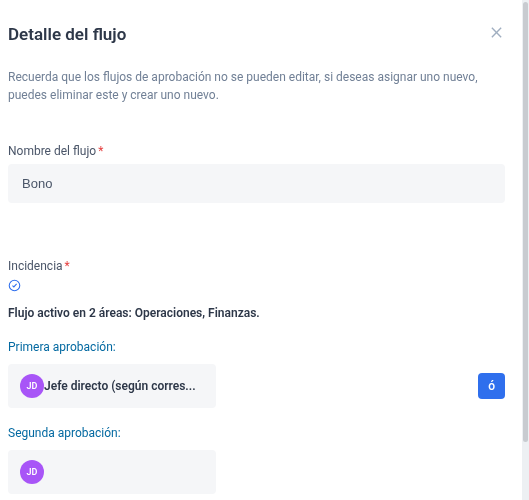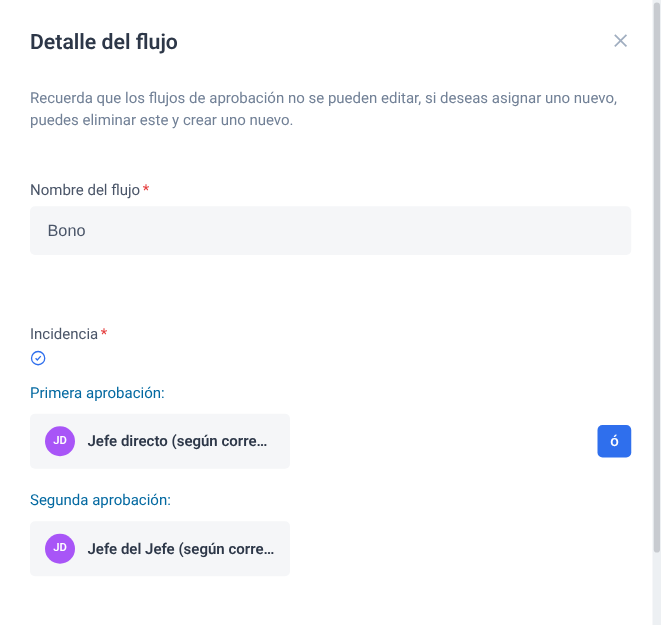--- a/index.html
+++ b/index.html
@@ -5,21 +5,21 @@
     * { box-sizing: border-box; margin: 0; padding: 0; }
     body {
       font-family: -apple-system, BlinkMacSystemFont, "Segoe UI", Roboto, sans-serif;
       background: #fff;
       width: 529px;
       height: 500px;
       overflow: hidden;
       position: relative;
     }
     .modal {
-      padding: 24px 24px 0 24px;
+      padding: 24px 24px 0 8px;
       height: 100%;
       overflow: hidden;
     }
     .modal-header {
       display: flex;
       justify-content: space-between;
       align-items: flex-start;
       margin-bottom: 24px;
     }
     .modal-title {
@@ -86,21 +86,20 @@
     }
     .approval-row {
       display: flex;
       align-items: center;
       gap: 10px;
       margin-bottom: 18px;
     }
     .approver-card {
       display: flex;
       align-items: center;
-      gap: 10px;
       background: #f5f6f8;
       border-radius: 4px;
       padding: 10px 12px;
       width: 208px;
       flex-shrink: 0;
     }
     .approver-card.highlighted {
       background: #fff;
       border: 1px solid #e06a5f;
       padding: 8px 12px;
@@ -199,39 +198,37 @@
     <span>Incidencia</span><span class="required">*</span>
   </label>
 
   <div class="note-row">
     <svg class="note-icon" viewBox="0 0 16 16" fill="none" stroke="#2f6fed" stroke-width="1.3">
       <circle cx="8" cy="8" r="6.5"></circle>
       <path d="M5.5 8.2 L7.2 9.8 L10.6 6"></path>
     </svg>
   </div>
 
+  <p class="active-areas">Flujo activo en 2 áreas: Operaciones, Finanzas.</p>
 
   <div class="approval-label">Primera aprobación:</div>
   <div class="approval-row">
     <div class="approver-card">
       <div class="avatar purple">JD</div>
       <div class="approver-info">
         <span class="approver-name">Jefe directo (según corres...</span>
       </div>
     </div>
     <span class="or-chip">ó</span>
   </div>
 
   <div class="approval-label">Segunda aprobación:</div>
   <div class="approval-row">
     <div class="approver-card">
       <div class="avatar purple">JD</div>
-      <div class="approver-info">
-        <span class="approver-name">Jefe del Jefe (según corre...</span>
-      </div>
     </div>
   </div>
 
   
 
 </div>
 
 <div class="scrollbar-track">
   <div class="scrollbar-thumb"></div>
 </div>

